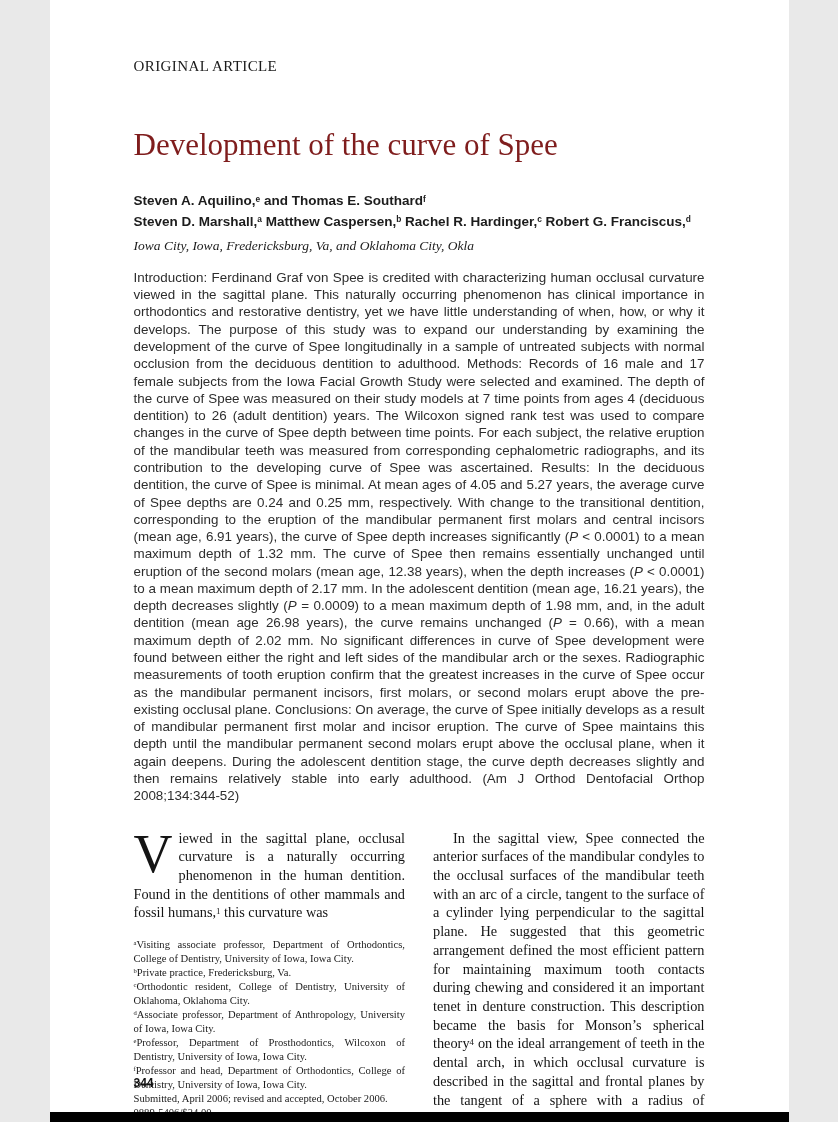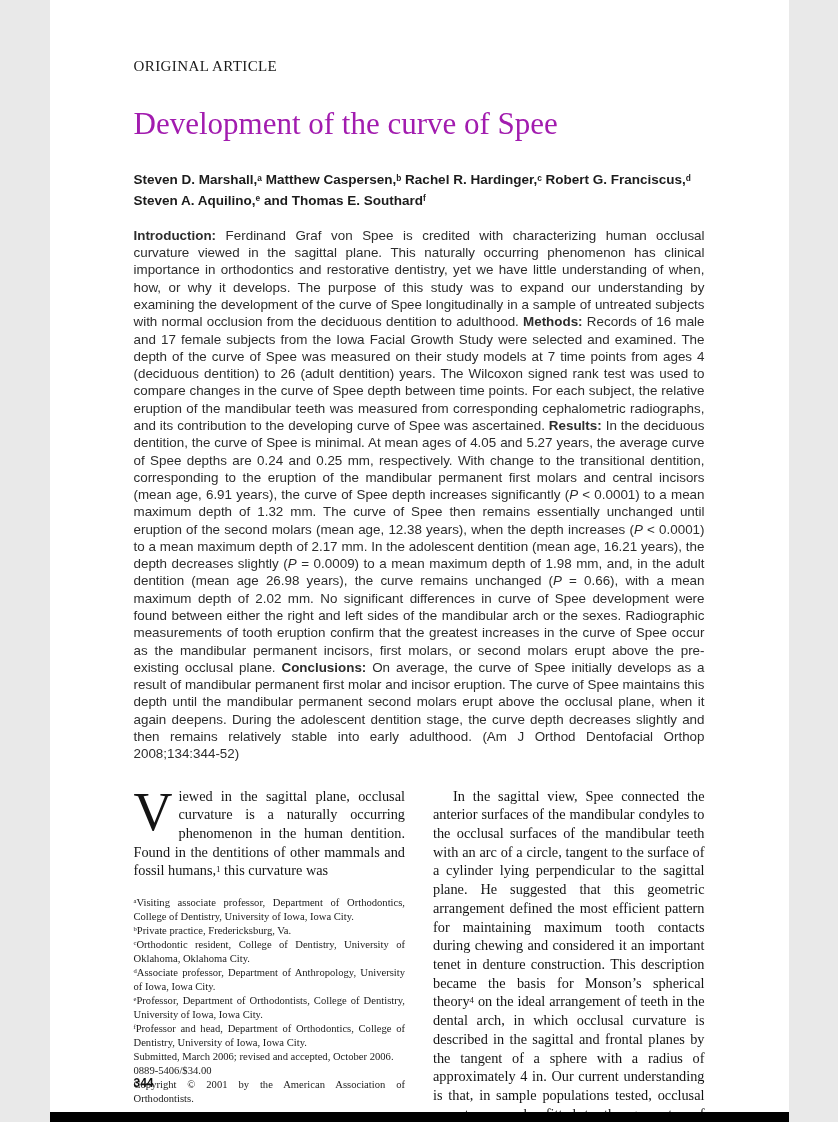--- a/index.html
+++ b/index.html
@@ -14,24 +14,24 @@
     overflow:hidden;
   }
   .content { padding:58px 84px 0 84px; }
 
   .section-label {
     font-size:15px;
     letter-spacing:0.4px;
     color:#1a1a1a;
   }
   .title {
-    margin-top:31px;
+    margin-top:52px;
     font-size:31px;
     font-weight:400;
-    color:#a21caf;
+    color:#7f1d1d;
   }
   .authors {
     margin-top:28px;
     font-family:"Liberation Sans", sans-serif;
     font-weight:bold;
     font-size:13.5px;
     line-height:1.55;
     color:#1c1c1c;
   }
   .affiliation {
@@ -69,21 +69,21 @@
     color:#141414;
   }
   .footnotes {
     margin-top:16px;
     font-size:10.6px;
     line-height:1.32;
     text-align:justify;
     color:#1a1a1a;
   }
   .footnotes p { margin:0; }
-  .b { font-weight:bold; }
+  .b { font-weight:normal; }
   .i { font-style:italic; }
   sup {
     font-size:0.62em;
     line-height:0;
     position:relative;
     top:-0.42em;
     vertical-align:baseline;
   }
   a.link { color:#2456a4; text-decoration:none; cursor:pointer; }
   .page-number {
@@ -105,41 +105,42 @@
 <body>
 
 <div class="sheet">
   <div class="content">
 
     <div class="section-label">ORIGINAL ARTICLE</div>
 
     <h1 class="title">Development of the curve of Spee</h1>
 
     <div class="authors">
+      <div><span>Steven A. Aquilino,</span><sup>e</sup><span> and Thomas E. Southard</span><sup>f</sup></div>
       <div><span>Steven D. Marshall,</span><sup>a</sup><span> Matthew Caspersen,</span><sup>b</sup><span> Rachel R. Hardinger,</span><sup>c</sup><span> Robert G. Franciscus,</span><sup>d</sup></div>
-      <div><span>Steven A. Aquilino,</span><sup>e</sup><span> and Thomas E. Southard</span><sup>f</sup></div>
     </div>
 
+    <div class="affiliation">Iowa City, Iowa, Fredericksburg, Va, and Oklahoma City, Okla</div>
 
     <div class="abstract"><span class="b">Introduction: </span><span>Ferdinand Graf von Spee is credited with characterizing human occlusal curvature viewed in the sagittal plane. This naturally occurring phenomenon has clinical importance in orthodontics and restorative dentistry, yet we have little understanding of when, how, or why it develops. The purpose of this study was to expand our understanding by examining the development of the curve of Spee longitudinally in a sample of untreated subjects with normal occlusion from the deciduous dentition to adulthood. </span><span class="b">Methods: </span><span>Records of 16 male and 17 female subjects from the Iowa Facial Growth Study were selected and examined. The depth of the curve of Spee was measured on their study models at 7 time points from ages 4 (deciduous dentition) to 26 (adult dentition) years. The Wilcoxon signed rank test was used to compare changes in the curve of Spee depth between time points. For each subject, the relative eruption of the mandibular teeth was measured from corresponding cephalometric radiographs, and its contribution to the developing curve of Spee was ascertained. </span><span class="b">Results: </span><span>In the deciduous dentition, the curve of Spee is minimal. At mean ages of 4.05 and 5.27 years, the average curve of Spee depths are 0.24 and 0.25 mm, respectively. With change to the transitional dentition, corresponding to the eruption of the mandibular permanent first molars and central incisors (mean age, 6.91 years), the curve of Spee depth increases significantly (</span><span class="i">P</span><span> &lt; 0.0001) to a mean maximum depth of 1.32 mm. The curve of Spee then remains essentially unchanged until eruption of the second molars (mean age, 12.38 years), when the depth increases (</span><span class="i">P</span><span> &lt; 0.0001) to a mean maximum depth of 2.17 mm. In the adolescent dentition (mean age, 16.21 years), the depth decreases slightly (</span><span class="i">P</span><span> = 0.0009) to a mean maximum depth of 1.98 mm, and, in the adult dentition (mean age 26.98 years), the curve remains unchanged (</span><span class="i">P</span><span> = 0.66), with a mean maximum depth of 2.02 mm. No significant differences in curve of Spee development were found between either the right and left sides of the mandibular arch or the sexes. Radiographic measurements of tooth eruption confirm that the greatest increases in the curve of Spee occur as the mandibular permanent incisors, first molars, or second molars erupt above the pre-existing occlusal plane. </span><span class="b">Conclusions: </span><span>On average, the curve of Spee initially develops as a result of mandibular permanent first molar and incisor eruption. The curve of Spee maintains this depth until the mandibular permanent second molars erupt above the occlusal plane, when it again deepens. During the adolescent dentition stage, the curve depth decreases slightly and then remains relatively stable into early adulthood. (Am J Orthod Dentofacial Orthop 2008;134:344-52)</span></div>
 
     <div class="columns">
       <div class="col">
         <p class="body-par">
           <span class="dropcap">V</span>
           <span><span>iewed in the sagittal plane, occlusal curvature is a naturally occurring phenomenon in the human dentition. Found in the dentitions of other mammals and fossil humans,</span><sup>1</sup><span> this curvature was</span></span>
         </p>
         <div class="footnotes">
           <p><sup>a</sup><span>Visiting associate professor, Department of Orthodontics, College of Dentistry, University of Iowa, Iowa City.</span></p>
           <p><sup>b</sup><span>Private practice, Fredericksburg, Va.</span></p>
           <p><sup>c</sup><span>Orthodontic resident, College of Dentistry, University of Oklahoma, Oklahoma City.</span></p>
           <p><sup>d</sup><span>Associate professor, Department of Anthropology, University of Iowa, Iowa City.</span></p>
-          <p><sup>e</sup><span>Professor, Department of Orthodontists, College of Dentistry, University of Iowa, Iowa City.</span></p>
+          <p><sup>e</sup><span>Professor, Department of Prosthodontics, Wilcoxon of Dentistry, University of Iowa, Iowa City.</span></p>
           <p><sup>f</sup><span>Professor and head, Department of Orthodontics, College of Dentistry, University of Iowa, Iowa City.</span></p>
-          <p><span>Submitted, March 2006; revised and accepted, October 2006.</span></p>
+          <p><span>Submitted, April 2006; revised and accepted, October 2006.</span></p>
           <p><span>0889-5406/$34.00</span></p>
           <p><span>Copyright © 2001 by the American Association of Orthodontists.</span></p>
         </div>
       </div>
       <div class="col">
         <p class="body-par indent"><span>In the sagittal view, Spee connected the anterior surfaces of the mandibular condyles to the occlusal surfaces of the mandibular teeth with an arc of a circle, tangent to the surface of a cylinder lying perpendicular to the sagittal plane. He suggested that this geometric arrangement defined the most efficient pattern for maintaining maximum tooth contacts during chewing and considered it an important tenet in denture construction. This description became the basis for Monson’s spherical theory</span><sup>4</sup><span> on the ideal arrangement of teeth in the dental arch, in which occlusal curvature is described in the sagittal and frontal planes by the tangent of a sphere with a radius of approximately 4 in. Our current understanding is that, in sample populations tested, occlusal curvature can be fitted to the geometry of Spee’s cylinder and Monson’s sphere with much individual variation.</span><sup>5-7</sup></p>
       </div>
     </div>
 
   </div>

